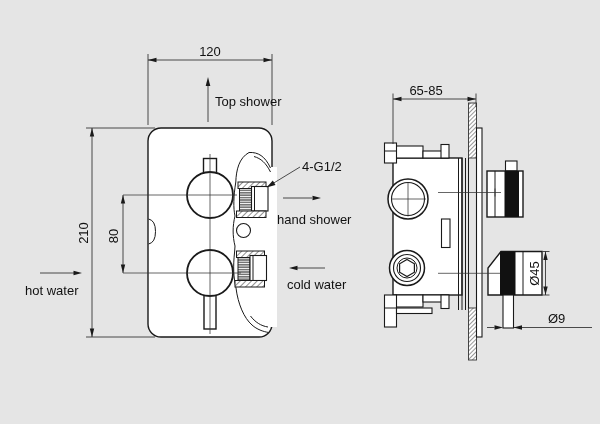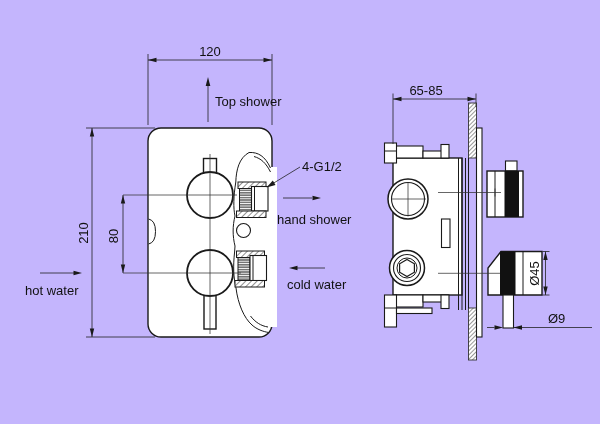--- a/index.html
+++ b/index.html
@@ -1,16 +1,16 @@
 <!DOCTYPE html>
 <html><head>
 <meta charset="utf-8">
 <style>
   html,body{margin:0;padding:0;background:#ffffff;}
-  .canvas{position:relative;width:600px;height:424px;background:#c4b5fd;overflow:hidden;
+  .canvas{position:relative;width:600px;height:424px;background:#e5e5e5;overflow:hidden;
           font-family:"Liberation Sans", sans-serif;}
   svg{display:block;}
   .dim-text{font-family:"Liberation Sans", sans-serif;font-size:13px;fill:#111111;}
   .outline{fill:#ffffff;stroke:#1a1a1a;stroke-width:1.4;}
   .outline-thin{fill:#ffffff;stroke:#1a1a1a;stroke-width:1.1;}
   .thick-ring{fill:#ffffff;stroke:#1a1a1a;stroke-width:1.8;}
   .thin{stroke:#222222;stroke-width:0.8;fill:none;}
   .cline{stroke:#333333;stroke-width:0.75;fill:none;}
   .arrow{fill:#1a1a1a;stroke:none;}
   .detail{stroke:#1a1a1a;stroke-width:1;fill:none;}

